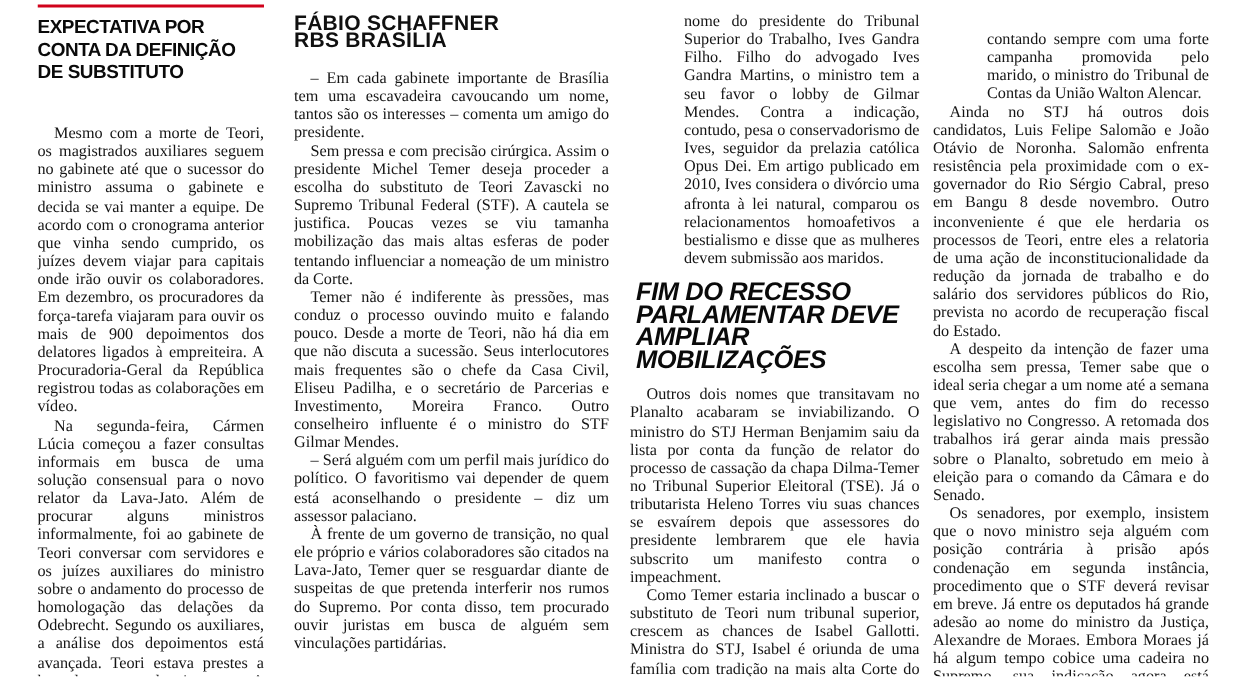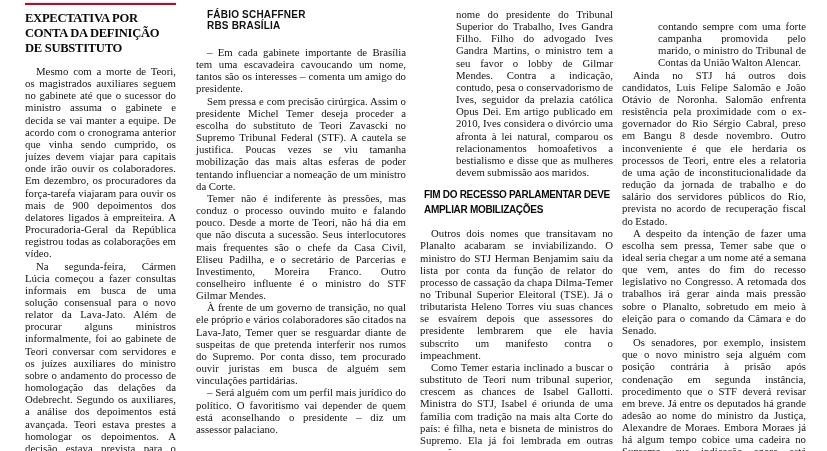--- a/index.html
+++ b/index.html
@@ -22,49 +22,50 @@
   .col3 { left: 420px; width: 193px; padding-top: 8px; }
   .col4 { left: 622px; width: 184px; padding-top: 20px; }
 
   .rule {
     height: 2px; width: 100%;
     background: #d0021b;
     margin: 0 0 6px 0;
   }
 
   .kicker-head {
-    font-family: Liberation Serif, serif;
+    font-family: Liberation Sans, sans-serif;
     font-weight: 800;
     font-size: 12.6px;
     line-height: 15px;
     letter-spacing: -0.3px;
     color: #0a0a0a;
-    margin: 0 0 9px 0;
+    margin: 0 0 27px 0;
     text-transform: uppercase;
   }
 
   .byline {
     font-family: "Liberation Sans", "DejaVu Sans", sans-serif;
     font-weight: 700;
-    font-size: 10px;
+    font-size: 14px;
     line-height: 10.5px;
     letter-spacing: 0.2px;
     color: #101010;
-    margin: 2px 0 15px 11px;
+    margin: 2px 0 15px 0;
   }
 
   .subhead {
     font-family: "Liberation Sans", "DejaVu Sans", sans-serif;
     font-weight: 800;
-    font-size: 10px;
+    font-size: 17px;
     line-height: 15px;
     letter-spacing: -0.3px;
     color: #0a0a0a;
     margin: 9px 0 10px 4px;
     text-transform: uppercase;
+    font-style: italic;
   }
 
   p.body {
     margin: 0;
     font-size: 10.8px;
     line-height: 12.15px;
     text-align: justify;
     text-indent: 11px;
     -webkit-hyphens: auto;
     hyphens: auto;
@@ -86,22 +87,22 @@
   </div>
 
   <div class="col col2">
     <div class="byline">
       <div>FÁBIO SCHAFFNER</div>
       <div>RBS BRASÍLIA</div>
     </div>
     <p class="body">– Em cada gabinete importante de Brasília tem uma escavadeira cavoucando um nome, tantos são os interesses – comenta um amigo do presidente.</p>
     <p class="body">Sem pressa e com precisão cirúrgica. Assim o presidente Michel Temer deseja proceder a escolha do substituto de Teori Zavascki no Supremo Tribunal Federal (STF). A cautela se justifica. Poucas vezes se viu tamanha mobilização das mais altas esferas de poder tentando influenciar a nomeação de um ministro da Corte.</p>
     <p class="body">Temer não é indiferente às pressões, mas conduz o processo ouvindo muito e falando pouco. Desde a morte de Teori, não há dia em que não discuta a sucessão. Seus interlocutores mais frequentes são o chefe da Casa Civil, Eliseu Padilha, e o secretário de Parcerias e Investimento, Moreira Franco. Outro conselheiro influente é o ministro do STF Gilmar Mendes.</p>
+    <p class="body">– Será alguém com um perfil mais jurídico do político. O favoritismo vai depender de quem está aconselhando o presidente – diz um assessor palaciano.</p>
     <p class="body">À frente de um governo de transição, no qual ele próprio e vários colaboradores são citados na Lava-Jato, Temer quer se resguardar diante de suspeitas de que pretenda interferir nos rumos do Supremo. Por conta disso, tem procurado ouvir juristas em busca de alguém sem vinculações partidárias.</p>
-    <p class="body">– Será alguém com um perfil mais jurídico do político. O favoritismo vai depender de quem está aconselhando o presidente – diz um assessor palaciano.</p>
   </div>
 
   <div class="col col3">
     <p class="body cont-end">nome do presidente do Tribunal Superior do Trabalho, Ives Gandra Filho. Filho do advogado Ives Gandra Martins, o ministro tem a seu favor o lobby de Gilmar Mendes. Contra a indicação, contudo, pesa o conservadorismo de Ives, seguidor da prelazia católica Opus Dei. Em artigo publicado em 2010, Ives considera o divórcio uma afronta à lei natural, comparou os relacionamentos homoafetivos a bestialismo e disse que as mulheres devem submissão aos maridos.</p>
     <h3 class="subhead">FIM DO RECESSO PARLAMENTAR DEVE AMPLIAR MOBILIZAÇÕES</h3>
     <p class="body">Outros dois nomes que transitavam no Planalto acabaram se inviabilizando. O ministro do STJ Herman Benjamim saiu da lista por conta da função de relator do processo de cassação da chapa Dilma-Temer no Tribunal Superior Eleitoral (TSE). Já o tributarista Heleno Torres viu suas chances se esvaírem depois que assessores do presidente lembrarem que ele havia subscrito um manifesto contra o impeachment.</p>
     <p class="body cont-start">Como Temer estaria inclinado a buscar o substituto de Teori num tribunal superior, crescem as chances de Isabel Gallotti. Ministra do STJ, Isabel é oriunda de uma família com tradição na mais alta Corte do país: é filha, neta e bisneta de ministros do Supremo. Ela já foi lembrada em outras sucessões,</p>
   </div>
 
   <div class="col col4">

